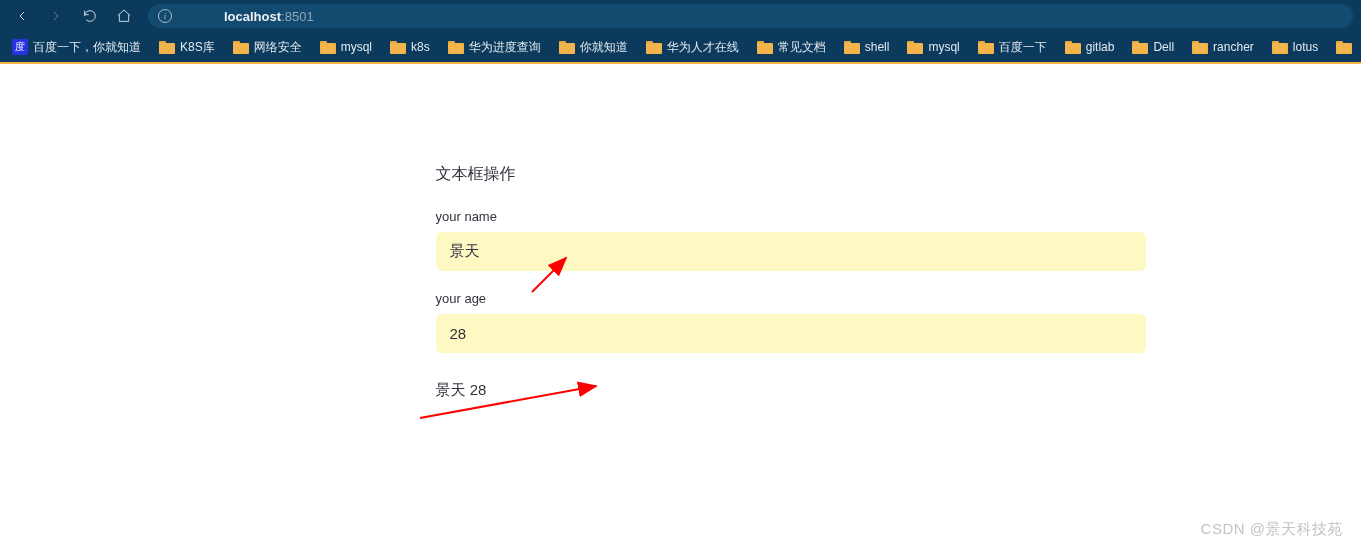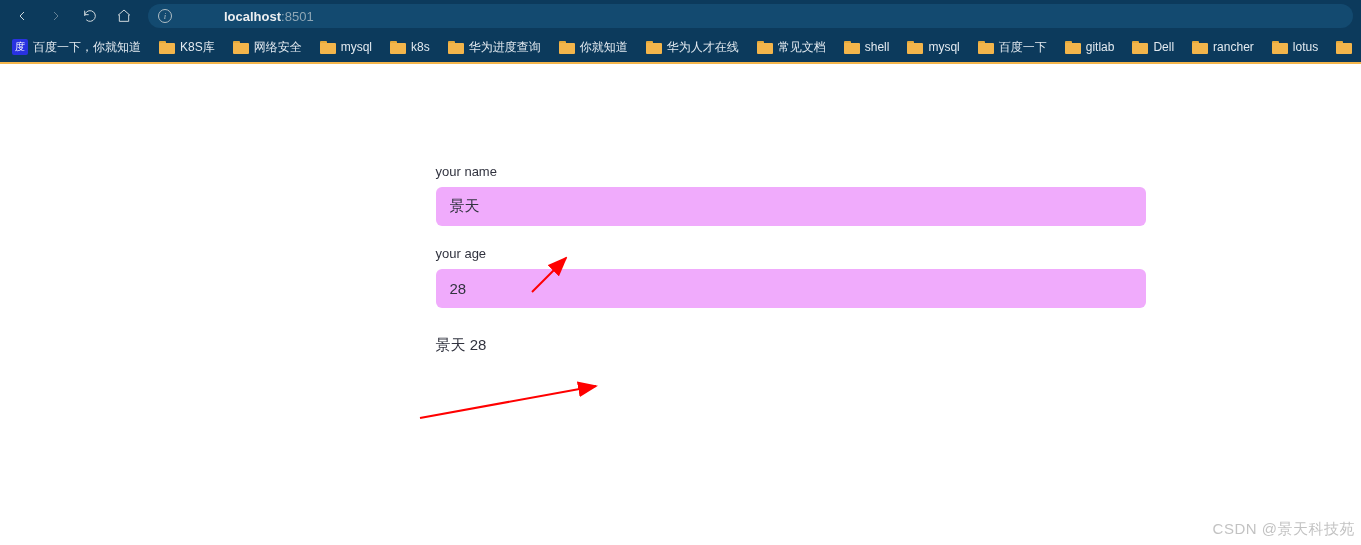--- a/index.html
+++ b/index.html
@@ -116,37 +116,37 @@
       color: #31333f;
       margin-bottom: 24px;
     }
     .field-label {
       font-size: 13px;
       color: #31333f;
       margin-bottom: 8px;
     }
     .text-input {
       width: 100%;
-      background: #f0abfc;
+      background: #fef9c3;
       border: none;
       border-radius: 6px;
       padding: 11px 14px;
       font-size: 15px;
       color: #31333f;
       margin-bottom: 20px;
       font-family: inherit;
     }
     .output-text {
       font-size: 15px;
       color: #31333f;
       margin-top: 8px;
     }
     .watermark {
       position: absolute;
-      right: 6px;
+      right: 18px;
       bottom: 6px;
       color: rgba(120,120,120,0.45);
       font-size: 15px;
       letter-spacing: 0.5px;
     }
     .arrow-svg { position: absolute; pointer-events: none; }
   </style>
 </head>
 <body>
 
@@ -245,20 +245,21 @@
       <span>lotus</span>
     </div>
     <div class="bm-item">
       <span class="folder-icon"></span>
       <span></span>
     </div>
   </div>
 
 <div class="content-area">
   <div class="form-wrap">
+    <div class="form-title">文本框操作</div>
 
     <div class="field-label">your name</div>
     <input class="text-input" type="text" value="景天" style="">
 
     <div class="field-label">your age</div>
     <input class="text-input" type="text" value="28" style="">
 
     <div class="output-text">景天 28</div>
   </div>
 </div>

